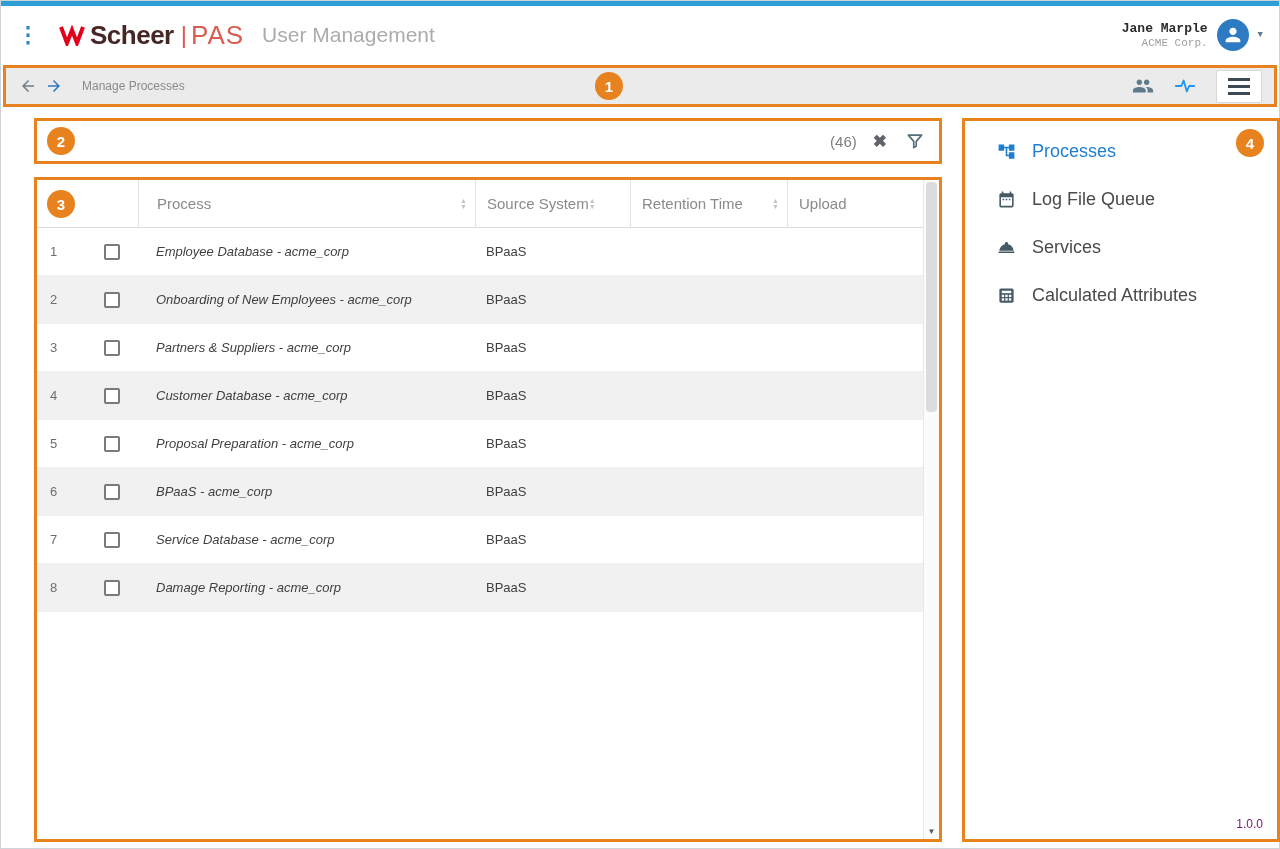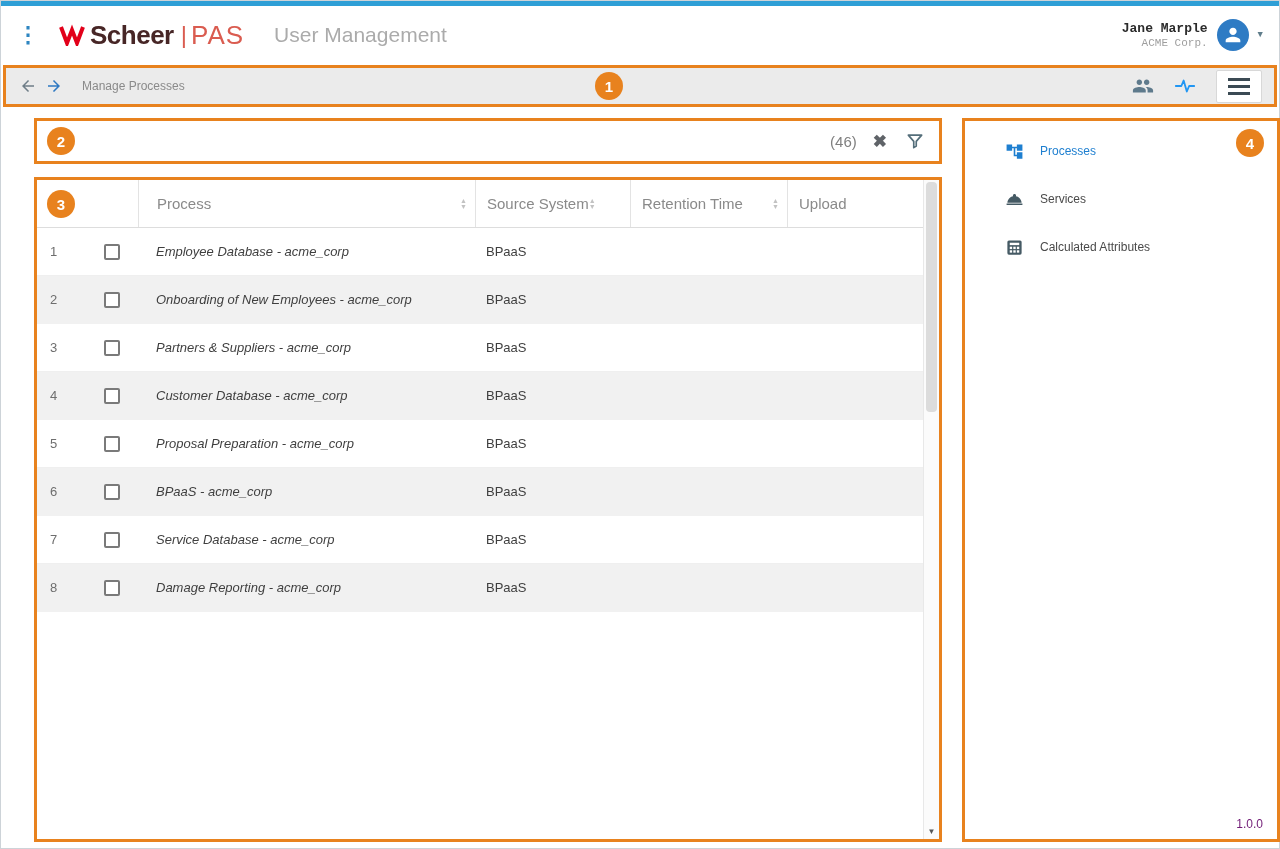--- a/index.html
+++ b/index.html
@@ -13,21 +13,21 @@
   
   .app-header { position:absolute; top:5px; left:0; right:0; height:58px; background:#fff;
                 display:flex; align-items:center; justify-content:space-between; padding:0 16px; }
   .hdr-left { display:flex; align-items:center; }
   .kebab { color:#2E86C1; font-size:22px; font-weight:bold; line-height:1; cursor:pointer; width:14px; }
   .logo { display:flex; align-items:center; margin-left:28px; }
   .logo-mark { margin-right:5px; display:flex; }
   .logo-scheer { font-size:26px; font-weight:bold; color:#472626; letter-spacing:-0.5px; }
   .logo-sep { font-size:24px; color:#DA5C50; font-weight:300; margin:0 4px 0 7px; }
   .logo-pas { font-size:26px; color:#DA5C50; letter-spacing:1px; }
-  .app-title { font-size:21px; color:#ABABAB; margin-left:30px; }
+  .app-title { font-size:21px; color:#ABABAB; margin-left:18px; }
   .hdr-right { display:flex; align-items:center; gap:9px;font-family:Liberation Mono, monospace; }
   .user-text { text-align:right; }
   .user-name { font-size:13px; font-weight:bold; color:#2b2b2b; }
   .user-org { font-size:11px; color:#9e9e9e; margin-top:1px; }
   .avatar { width:32px; height:32px; border-radius:50%; background:#2E7BC4; display:flex; align-items:center; justify-content:center; cursor:pointer; }
   .caret { color:#607D8B; font-size:9px; cursor:pointer; }
 
   
   .ann { border:3px solid #E8821E; }
   .badge { position:absolute; width:28px; height:28px; border-radius:50%; background:#E8821E; color:#fff;
@@ -80,21 +80,21 @@
   .c-upload { flex:1; padding-left:11px; }
   .cbx { width:16px; height:16px; border:2px solid #7a7a7a; border-radius:2px; background:#fff; cursor:pointer; }
 
   
   .vscroll { position:absolute; top:0; right:0; bottom:0; width:16px; background:#fbfbfb; border-left:1px solid #e8e8e8; }
   .vthumb { position:absolute; top:2px; left:2px; right:2px; height:230px; background:#dcdcdc; border-radius:4px; cursor:pointer; }
   .vdown { position:absolute; bottom:3px; left:0; right:0; text-align:center; font-size:8px; color:#555; cursor:pointer; }
 
   
   .sidebar { position:absolute; top:117px; left:961px; width:318px; height:724px; background:#fff; padding-top:6px; }
-  .side-item { height:48px; display:flex; align-items:center; padding-left:40px; gap:16px; font-size:12px;
+  .side-item { height:48px; display:flex; align-items:center; padding-left:32px; gap:16px; font-size:18px;
                color:#4a4a4a; cursor:pointer; }
   .side-item .sicon { width:19px; height:19px; color:#455A64; display:flex; }
   .side-item.active { color:#1E7FD0; }
   .side-item.active .sicon { color:#1E7FD0; }
   .version { position:absolute; right:14px; bottom:8px; font-size:12px; color:#701a75; }
 
   svg { display:block; }
 </style>
 </head>
 <body>
@@ -287,20 +287,28 @@
       <span class="sicon">
         <svg width="19" height="19" viewBox="0 0 24 24" fill="currentColor">
             <path d="M22 11V3h-7v3H9V3H2v8h7V8h2v10h4v3h7v-8h-7v3h-2V8h2v3z"></path>
           </svg>
       </span>
       <span>Processes</span>
     </div>
     <div class="side-item">
       <span class="sicon">
         <svg width="19" height="19" viewBox="0 0 24 24" fill="currentColor">
+            <path d="M9 11H7v2h2v-2zm4 0h-2v2h2v-2zm4 0h-2v2h2v-2zm2-7h-1V2h-2v2H8V2H6v2H5c-1.11 0-1.99.9-1.99 2L3 20a2 2 0 0 0 2 2h14c1.1 0 2-.9 2-2V6c0-1.1-.9-2-2-2zm0 16H5V9h14v11z"></path>
+          </svg>
+      </span>
+      <span>Log File Queue</span>
+    </div>
+    <div class="side-item">
+      <span class="sicon">
+        <svg width="19" height="19" viewBox="0 0 24 24" fill="currentColor">
             <path d="M2 17h20v2H2zm11.84-9.21c.1-.24.16-.51.16-.79 0-1.1-.9-2-2-2s-2 .9-2 2c0 .28.06.55.16.79C6.25 8.6 3.27 11.93 3 16h18c-.27-4.07-3.25-7.4-7.16-8.21z"></path>
           </svg>
       </span>
       <span>Services</span>
     </div>
     <div class="side-item">
       <span class="sicon">
         <svg width="19" height="19" viewBox="0 0 24 24">
             <rect x="3" y="3" width="18" height="18" rx="2" fill="currentColor"></rect>
             <rect x="6" y="6" width="12" height="3" fill="#fff"></rect>

